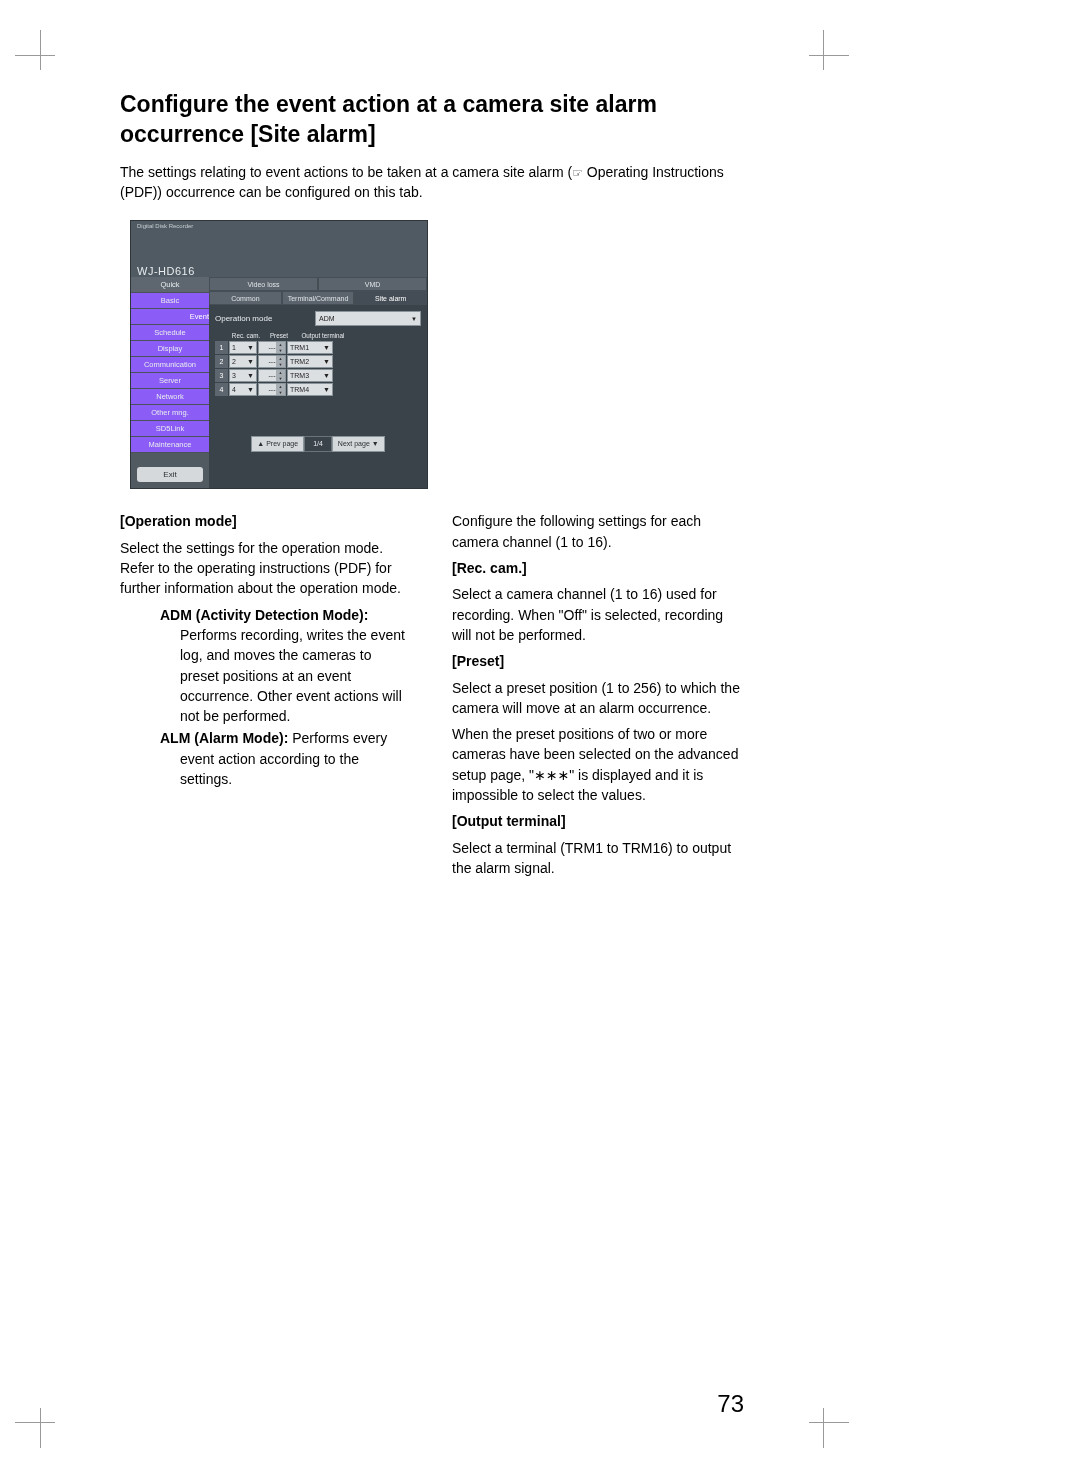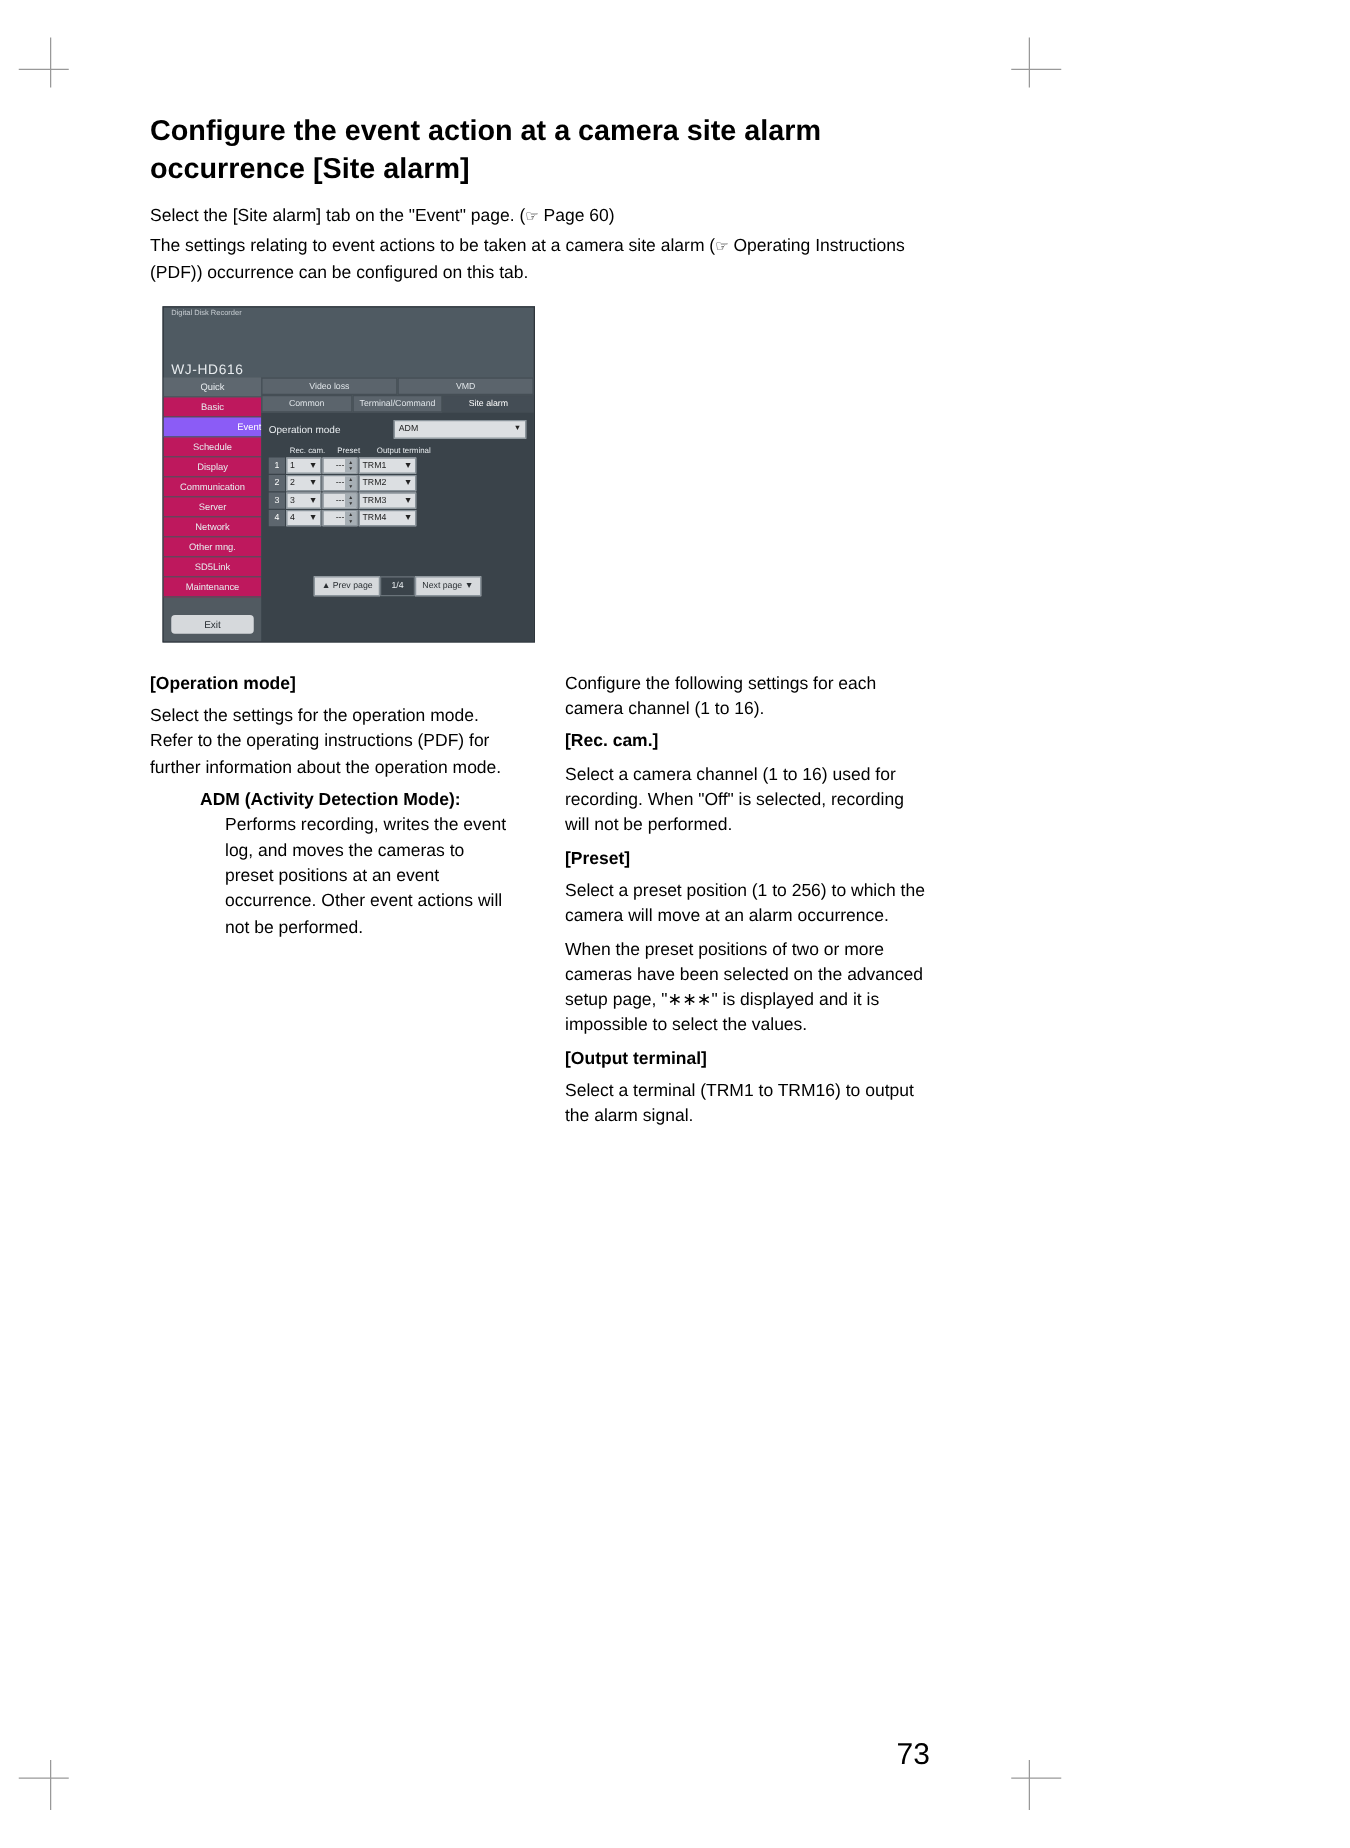--- a/index.html
+++ b/index.html
@@ -62,21 +62,21 @@
     color: #fff;
     border: 1px solid #2e353b;
   }
   .ui-titlebar { display:flex; align-items:flex-end; gap:6px; padding:2px 6px 0 6px; }
   .ui-smalllabel { font-size:6px; color:#c8ced3; }
   .ui-model { font-size:11px; letter-spacing:0.5px; color:#e8ecef;margin-top:36px; }
   .ui-body { display:flex; }
   .ui-sidebar { width:78px; background:#515a61; }
   .ui-sidebar-item {
     height:15px; line-height:15px; text-align:center;
-    background:#be185d; font-size:7.5px; color:#e8ecef;
+    background:#8b5cf6; font-size:7.5px; color:#e8ecef;
     border-bottom:1px solid #4a535a;
   }
   .ui-sidebar-item.selected { background:#8b5cf6; color:#fff;text-align:right; }
   .ui-sidebar-item.quick { background:#5e676f; }
   .ui-sidebar-exit {
     margin:14px 6px 6px 6px; height:15px; line-height:15px;
     text-align:center; background:#d6d9dc; color:#2a2f33;
     border-radius:3px; font-size:8px;
   }
   .ui-main { flex:1; background:#3a434a; padding:0; }
@@ -169,23 +169,20 @@
       <span class="h"></span>
       <span class="v"></span>
     </div>
   <div class="crop-mark cm-br">
       <span class="h"></span>
       <span class="v"></span>
     </div>
 
   <h1 class="title">Configure the event action at a camera site alarm occurrence [Site alarm]</h1>
 
-  <p class="intro">
-    <span>Select the [Site alarm] tab on the "Event" page. (</span><span class="ref-glyph">☞</span><span> Page 60)</span>
-  </p>
   <p class="intro">
     <span>The settings relating to event actions to be taken at a camera site alarm (</span><span class="ref-glyph">☞</span><span> Operating Instructions (PDF)) occurrence can be configured on this tab.</span>
   </p>
 
   <div class="ui-screenshot">
     <div class="ui-titlebar">
       <div>
         <div class="ui-smalllabel">Digital Disk Recorder</div>
         <div class="ui-model">WJ-HD616</div>
       </div>
@@ -312,20 +309,21 @@
       </div>
     </div>
   </div>
 
   <div class="columns">
     <div class="col">
       <p class="sec-head">[Operation mode]</p>
       <p>Select the settings for the operation mode. Refer to the operating instructions (PDF) for further information about the operation mode.</p>
       <div class="indent-list">
         <p><span class="bterm">ADM (Activity Detection Mode): </span><span>Performs recording, writes the event log, and moves the cameras to preset positions at an event occurrence. Other event actions will not be performed.</span></p>
+        <p><span class="bterm">ALM (Alarm Mode): </span><span>Performs every event action according to the settings.</span></p>
       </div>
     </div>
     <div class="col">
       <p>Configure the following settings for each camera channel (1 to 16).</p>
       <p class="sec-head">[Rec. cam.]</p>
       <p>Select a camera channel (1 to 16) used for recording. When "Off" is selected, recording will not be performed.</p>
       <p class="sec-head">[Preset]</p>
       <p>Select a preset position (1 to 256) to which the camera will move at an alarm occurrence.</p>
       <p>When the preset positions of two or more cameras have been selected on the advanced setup page, "∗∗∗" is displayed and it is impossible to select the values.</p>
       <p class="sec-head">[Output terminal]</p>

